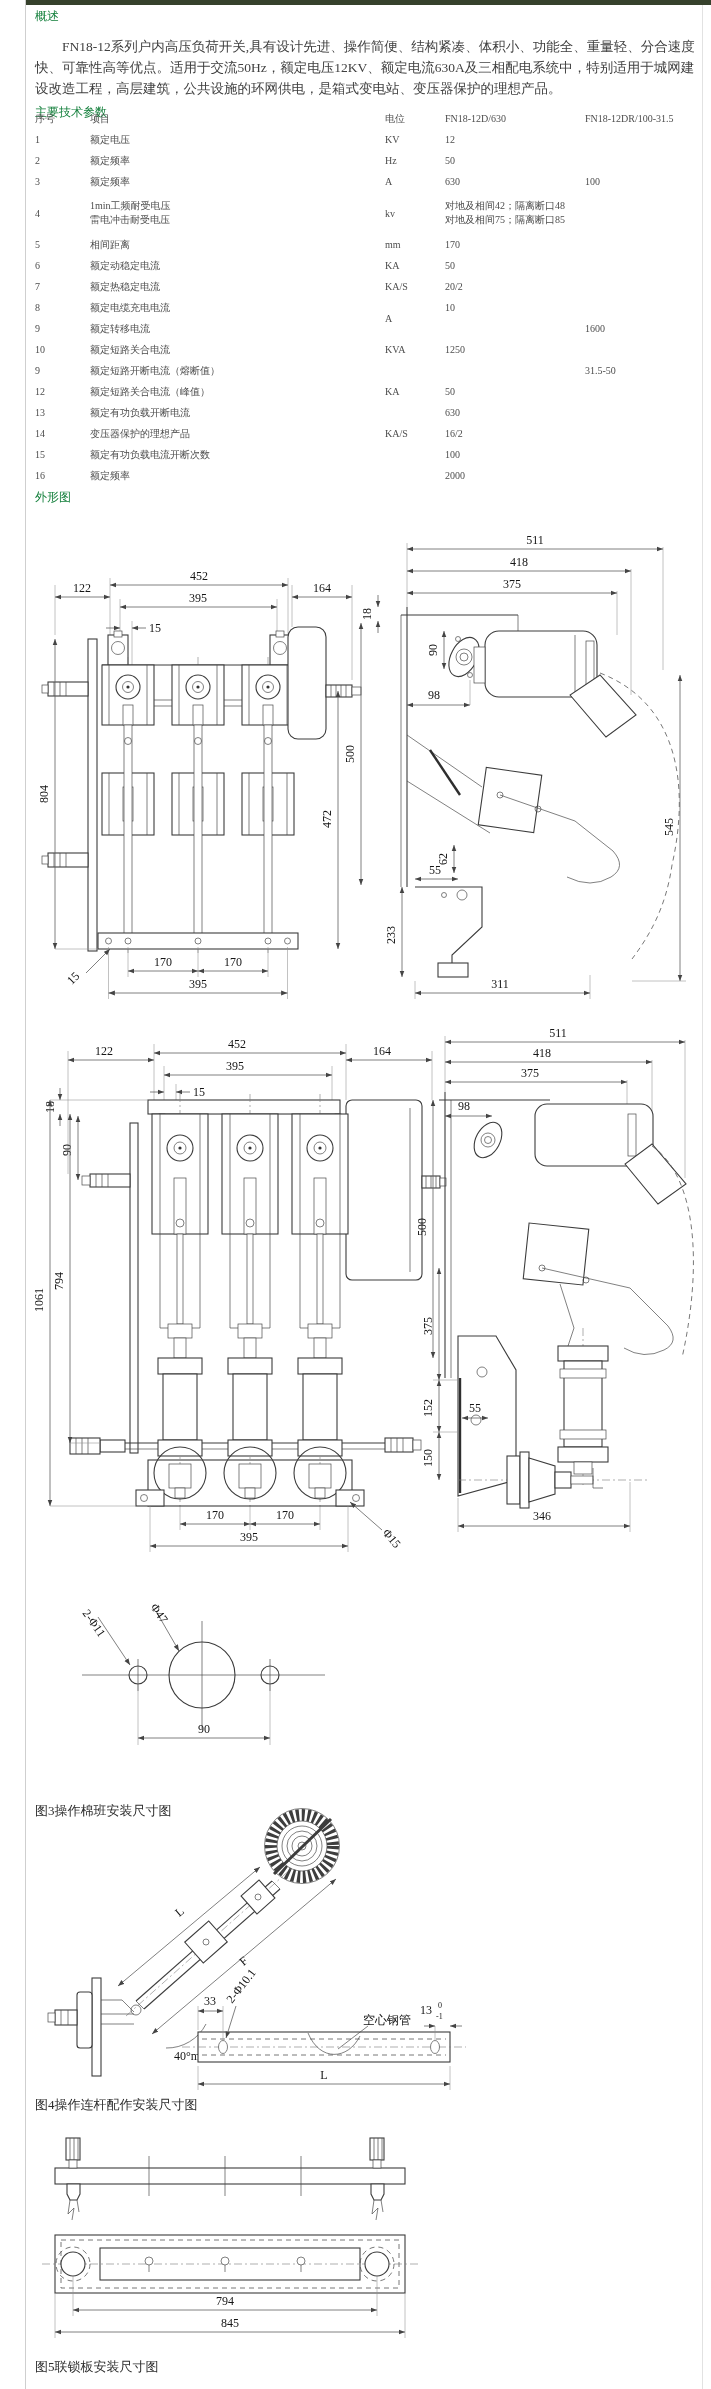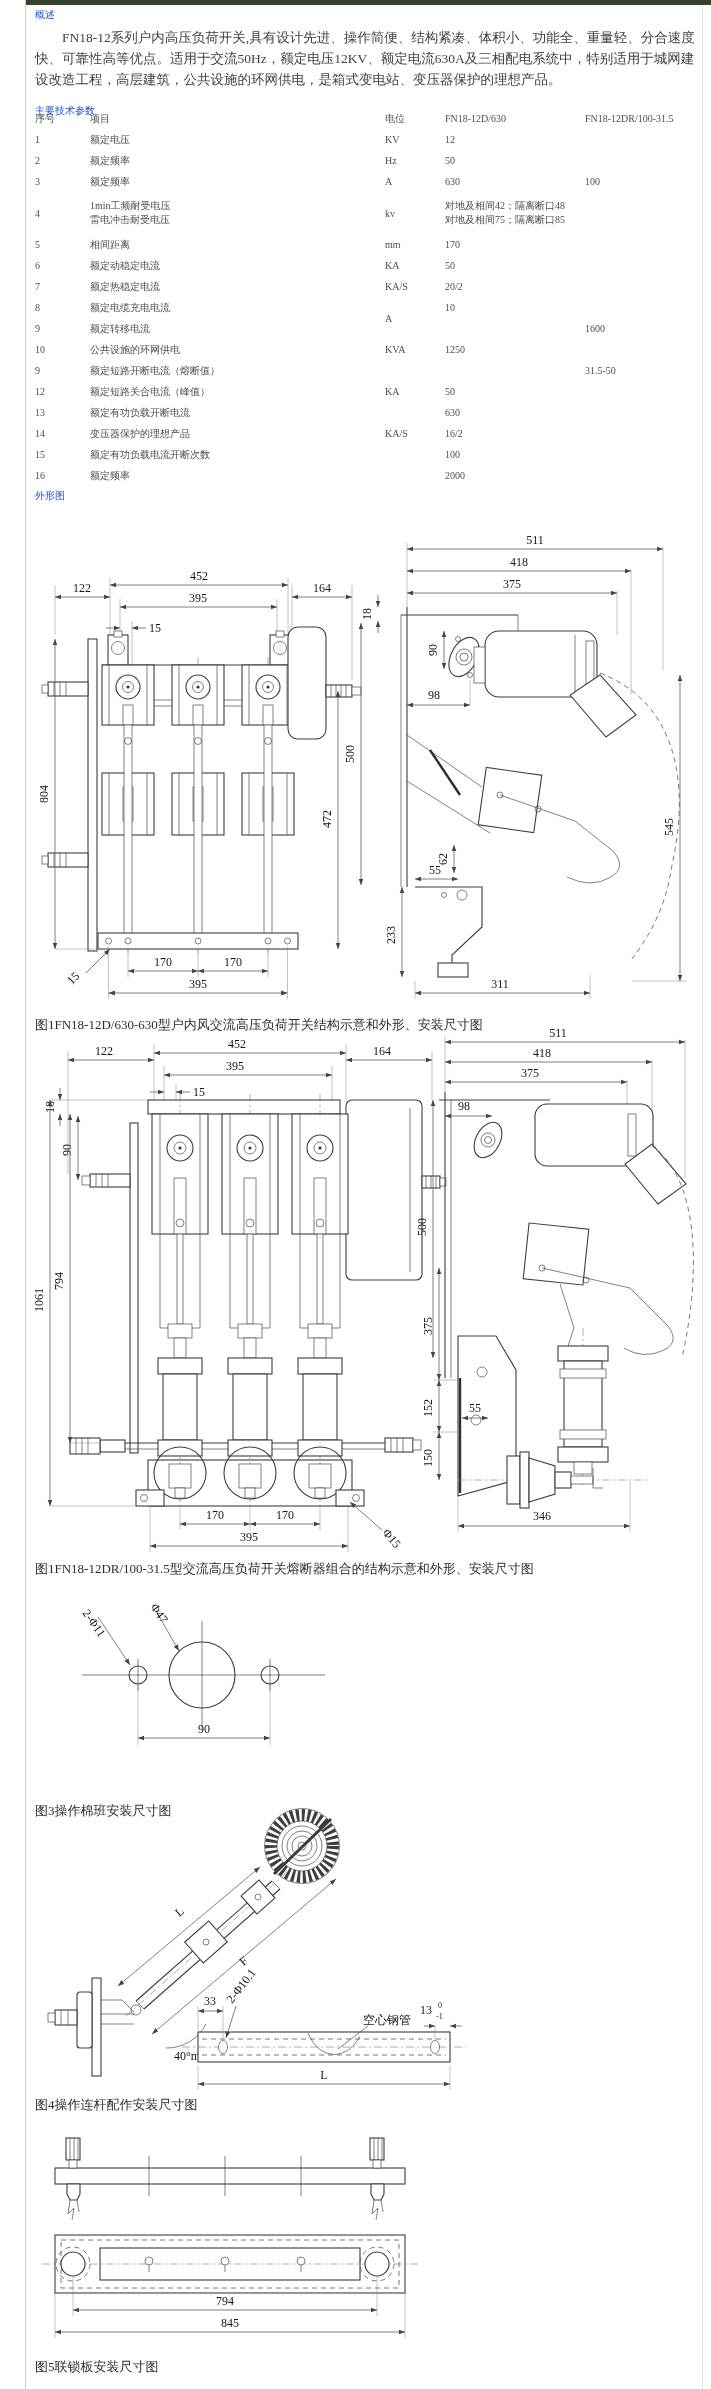--- a/index.html
+++ b/index.html
@@ -2,22 +2,22 @@
 <html><head>
 <meta charset="utf-8">
 <style>
   *{margin:0;padding:0;box-sizing:border-box}
   html,body{background:#fff}
   .page{position:relative;width:711px;height:2389px;background:#ffffff;overflow:hidden;
         font-family:"Liberation Serif","DejaVu Serif",serif;color:#404040}
   .edge{position:absolute;top:0;height:2389px;width:1px;background:#cfcfcf}
   .edge.r{background:#e2e2e2}
   .topbar{position:absolute;left:26px;top:0;width:685px;height:5px;background:#36412c}
-  .h{position:absolute;left:35px;font-size:10px;color:#1d4ed8}
-  .para{position:absolute;left:35px;top:27px;width:663px;font-size:13.5px;line-height:21px;
+  .h{position:absolute;left:35px;font-size:12px;color:#15803d}
+  .para{position:absolute;left:35px;top:36px;width:663px;font-size:13.5px;line-height:21px;
         text-indent:2em;color:#3f3f3f}
   table.tbl{position:absolute;left:35px;top:108px;width:662px;border-collapse:collapse;
         table-layout:fixed;font-size:10px;color:#4d4d4d}
   table.tbl td{height:21px;padding:0;vertical-align:middle;white-space:nowrap;overflow:hidden}
   table.tbl .two{height:42px}
   .cap{position:absolute;left:35px;font-size:13px;color:#2d2d2d;white-space:nowrap}
   svg{position:absolute;overflow:visible}
   .bl{stroke:#3c3c3c;stroke-width:1.1;fill:none}
   .bl2{stroke:#4a4a4a;stroke-width:.7;fill:none}
   .blf{stroke:#3c3c3c;stroke-width:1.1;fill:#fff}
@@ -123,21 +123,21 @@
       <td></td>
     </tr>
     <tr>
       <td>9</td>
       <td>额定转移电流</td>
       <td></td>
       <td>1600</td>
     </tr>
     <tr>
       <td>10</td>
-      <td>公共设施的环网供电</td>
+      <td>额定短路关合电流</td>
       <td>KVA</td>
       <td>1250</td>
       <td></td>
     </tr>
     <tr>
       <td>9</td>
       <td>额定短路开断电流（熔断值）</td>
       <td></td>
       <td></td>
       <td>31.5-50</td>
@@ -366,21 +366,20 @@
       <line class="dim" x1="372" y1="352" x2="372" y2="442" marker-start="url(#m1)" marker-end="url(#m1)"></line>
       <text class="mid" transform="rotate(-90 365 400)" x="365" y="400">233</text>
       <line class="dim" x1="385" y1="344" x2="428" y2="344" marker-start="url(#m1)" marker-end="url(#m1)"></line>
       <text class="mid" x="405" y="339">55</text>
       <line class="ext" x1="385" y1="446" x2="385" y2="464"></line>
         <line class="ext" x1="560" y1="440" x2="560" y2="464"></line>
       <line class="dim" x1="385" y1="458" x2="560" y2="458" marker-start="url(#m1)" marker-end="url(#m1)"></line>
       <text class="mid" x="470" y="453">311</text>
     </g>
   </svg>
-  <div class="cap" style="top:1016px">图1FN18-12D/630-630型户内风交流高压负荷开关结构示意和外形、安装尺寸图</div>
 
   <svg style="left:30px;top:1028px" width="675" height="525" viewBox="0 0 675 525">
     <defs>
         <marker id="m2" markerWidth="9" markerHeight="8" refX="8" refY="3.5" orient="auto-start-reverse">
           <path d="M0,0.5 L8,3.5 L0,6.5 Z" fill="#444"></path>
         </marker>
       </defs>
     <g>
       <line class="ext" x1="38" y1="23" x2="38" y2="146"></line>
         <line class="ext" x1="124" y1="16" x2="124" y2="86"></line>
@@ -589,21 +588,20 @@
       <line class="ext" x1="403" y1="352" x2="428" y2="352"></line>
         <line class="ext" x1="403" y1="404" x2="428" y2="404"></line>
       <line class="dim" x1="432" y1="390" x2="458" y2="390" marker-start="url(#m2)" marker-end="url(#m2)"></line>
       <text class="mid" x="445" y="384">55</text>
       <line class="ext" x1="428" y1="470" x2="428" y2="504"></line>
         <line class="ext" x1="600" y1="454" x2="600" y2="504"></line>
       <line class="dim" x1="428" y1="498" x2="600" y2="498" marker-start="url(#m2)" marker-end="url(#m2)"></line>
       <text class="mid" x="512" y="492">346</text>
     </g>
   </svg>
-  <div class="cap" style="top:1560px">图1FN18-12DR/100-31.5型交流高压负荷开关熔断器组合的结构示意和外形、安装尺寸图</div>
 
   <svg style="left:30px;top:1595px" width="400" height="168" viewBox="0 0 400 168">
     <defs>
         <marker id="m3" markerWidth="9" markerHeight="8" refX="8" refY="3.5" orient="auto-start-reverse">
           <path d="M0,0.5 L8,3.5 L0,6.5 Z" fill="#444"></path>
         </marker>
       </defs>
     <g>
       <line class="bl2" x1="52" y1="80" x2="295" y2="80"></line>
       <line class="bl2" x1="172" y1="26" x2="172" y2="134"></line>

